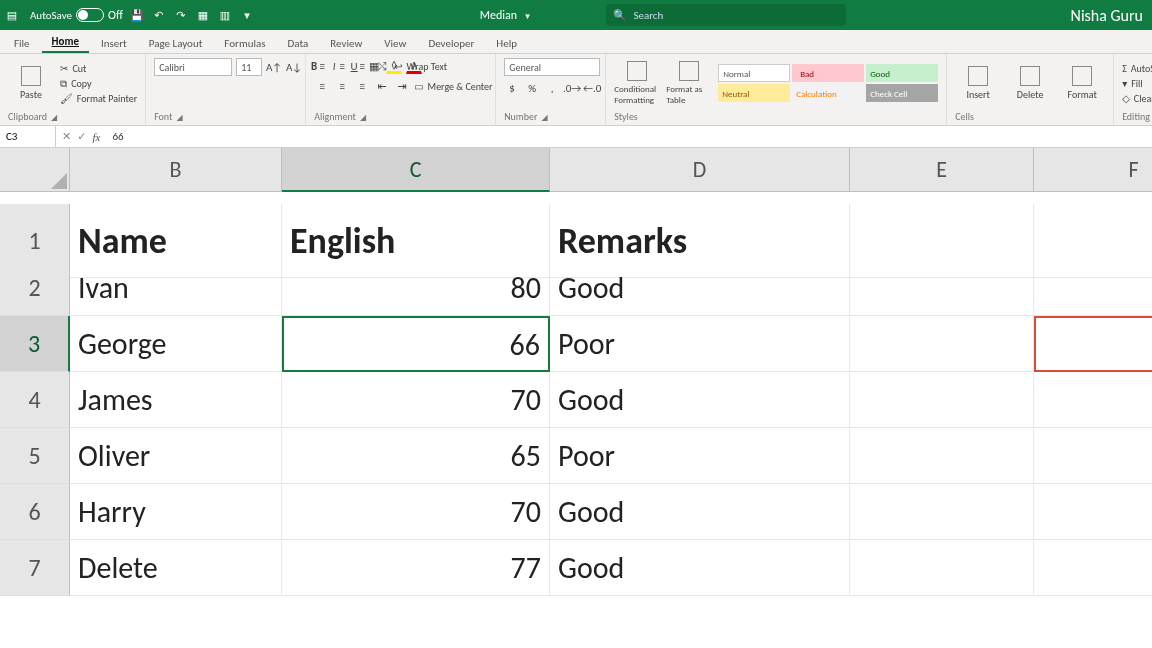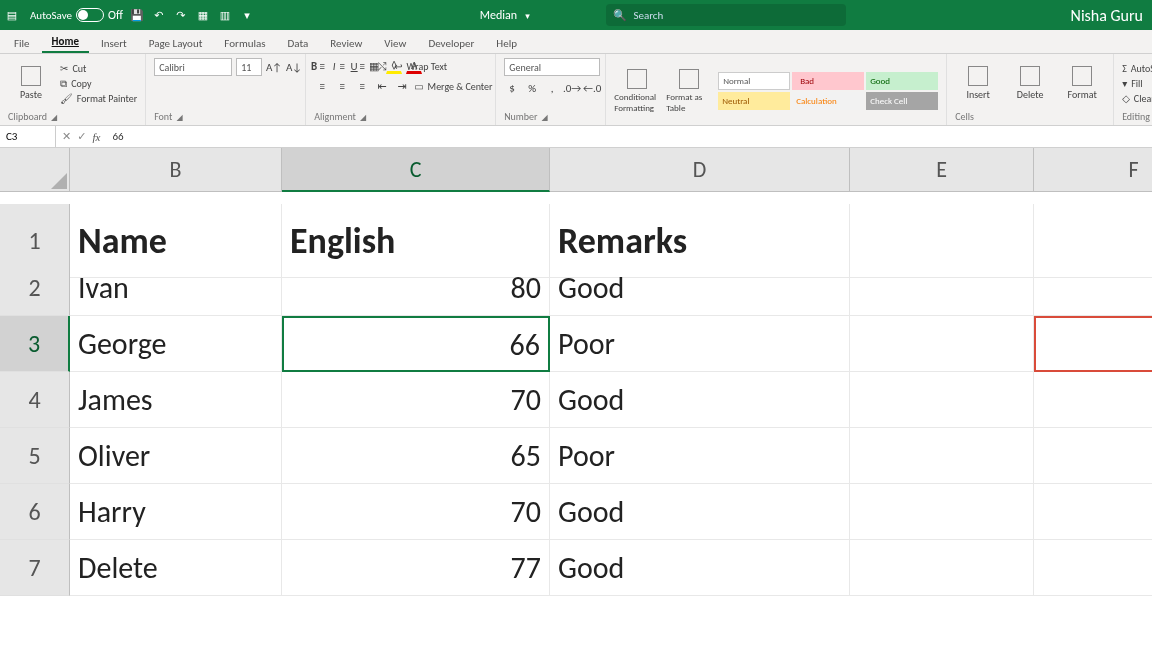--- a/index.html
+++ b/index.html
@@ -214,20 +214,23 @@
         </div>
       <div class="cell-styles">
         <div class="style-normal">Normal</div>
         <div class="style-bad">Bad</div>
         <div class="style-good">Good</div>
         <div class="style-neutral">Neutral</div>
         <div class="style-calc">Calculation</div>
         <div class="style-check">Check Cell</div>
       </div>
     </div>
+    <div class="group-label">
+        <span>Styles</span>
+      </div>
   </div>
 
   <div class="group">
     <div class="group-content">
       <div class="bigbtn">
           <div class="bic"></div>
           <span>Insert</span>
         </div>
       <div class="bigbtn">
           <div class="bic"></div>

